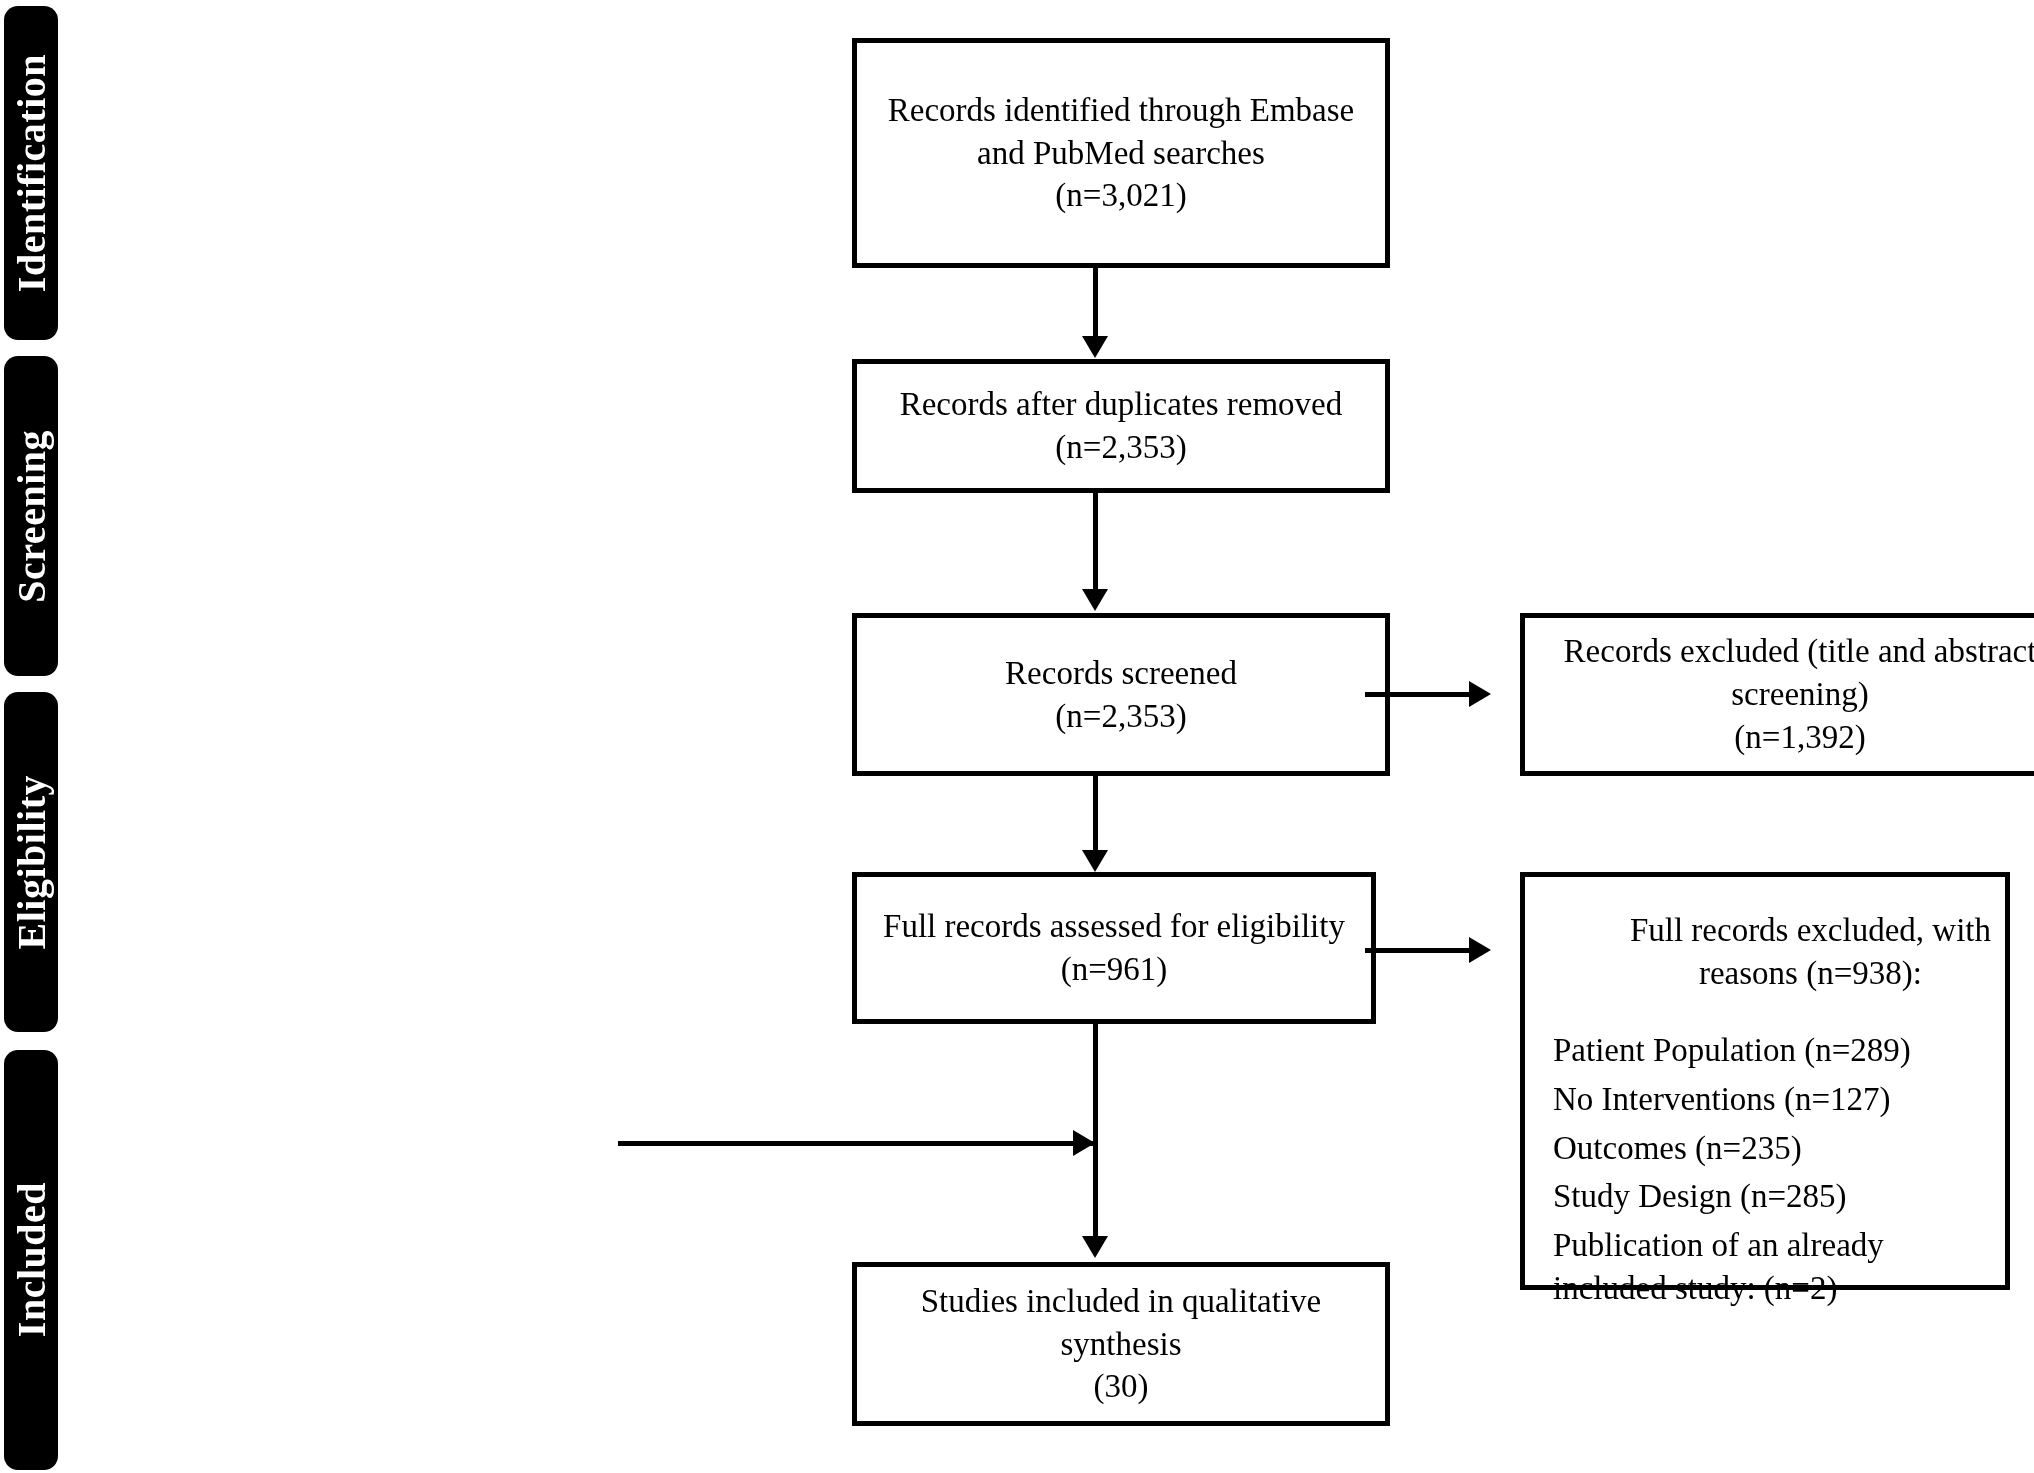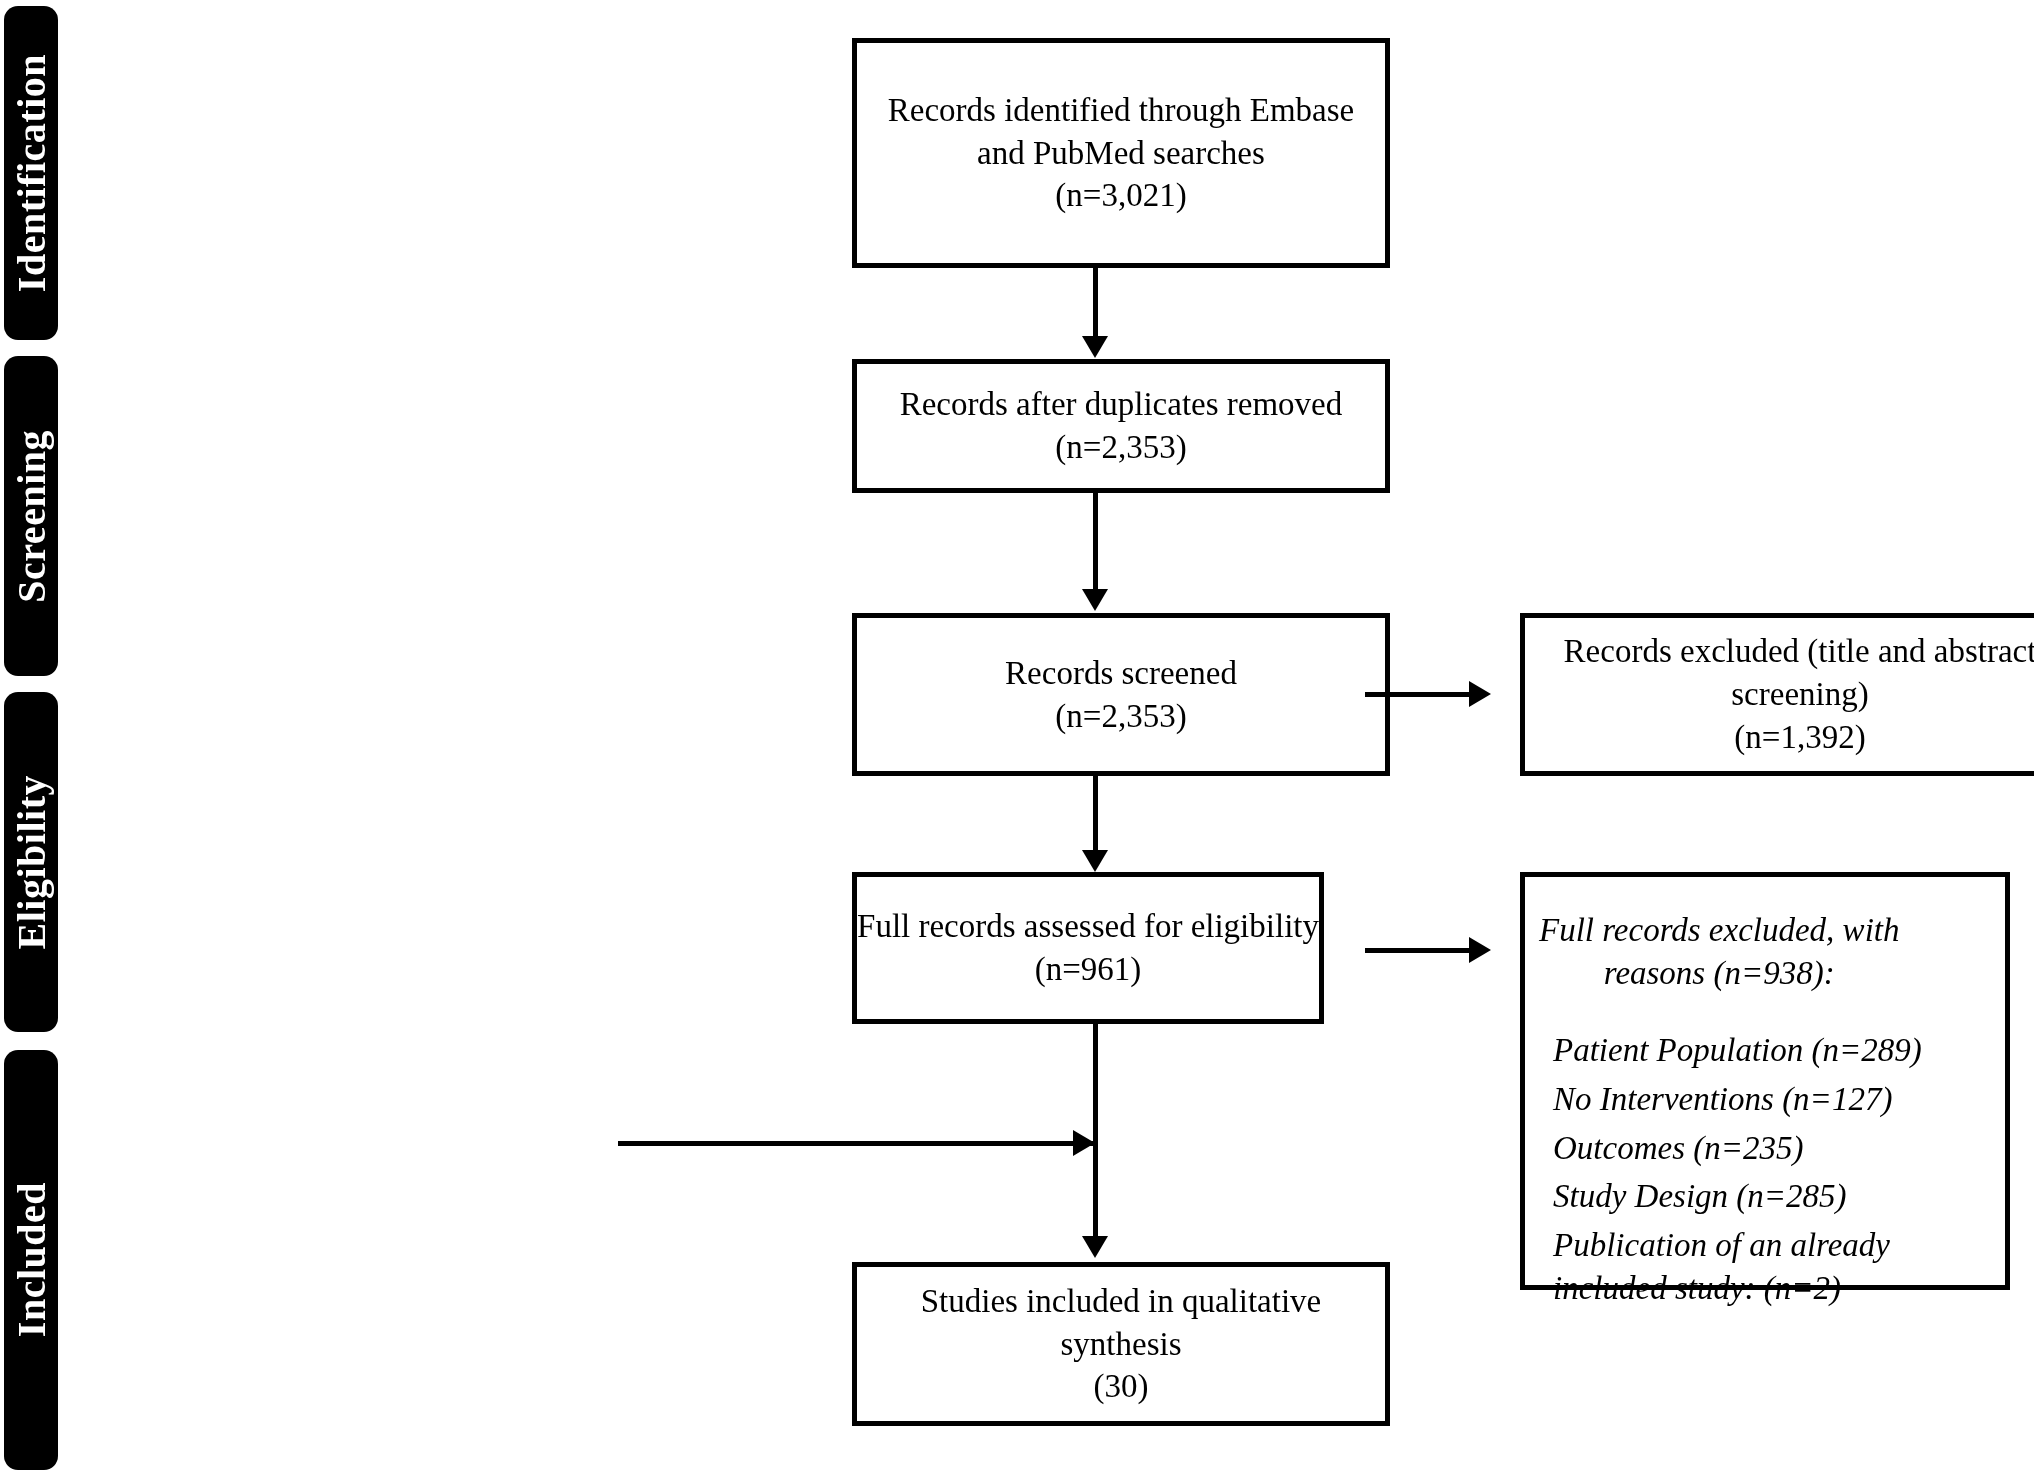--- a/index.html
+++ b/index.html
@@ -48,24 +48,23 @@
     justify-content: center;
     text-align: center;
     color: #000000;
     font-size: 33px;
     line-height: 1.30;
     padding: 6px 14px;
     margin-left: 25px;
   }
   .flow-box .line { display: block; white-space: nowrap; }
   .flow-box.left-align {
-    align-items: flex-start;
+    align-items: flex-end;
     text-align: left;
     justify-content: flex-start;
-    font-style: italic;
   }
   .reasons-head {
     text-align: center;
     display: block;
     margin-top: 26px;
   }
   .reasons-list {
     margin-top: 34px;
     display: block;
     text-align: left;
@@ -142,21 +141,21 @@
     <span class="line">Records screened</span>
     <span class="line">(n=2,353)</span>
   </div>
 
   <div class="flow-box" style="left:1495px; top:613px; width:560px; height:163px;">
     <span class="line">Records excluded (title and abstract</span>
     <span class="line">screening)</span>
     <span class="line">(n=1,392)</span>
   </div>
 
-  <div class="flow-box" style="left:827px; top:872px; width:472px; height:152px;">
+  <div class="flow-box" style="left:827px; top:872px; width:524px; height:152px;">
     <span class="line">Full records assessed for eligibility</span>
     <span class="line">(n=961)</span>
   </div>
 
   <div class="flow-box left-align" style="left:1495px; top:872px; width:490px; height:418px;">
     <span class="reasons-head">
       <span class="line">Full records excluded, with</span>
       <span class="line">reasons (n=938):</span>
     </span>
     <span class="reasons-list">

